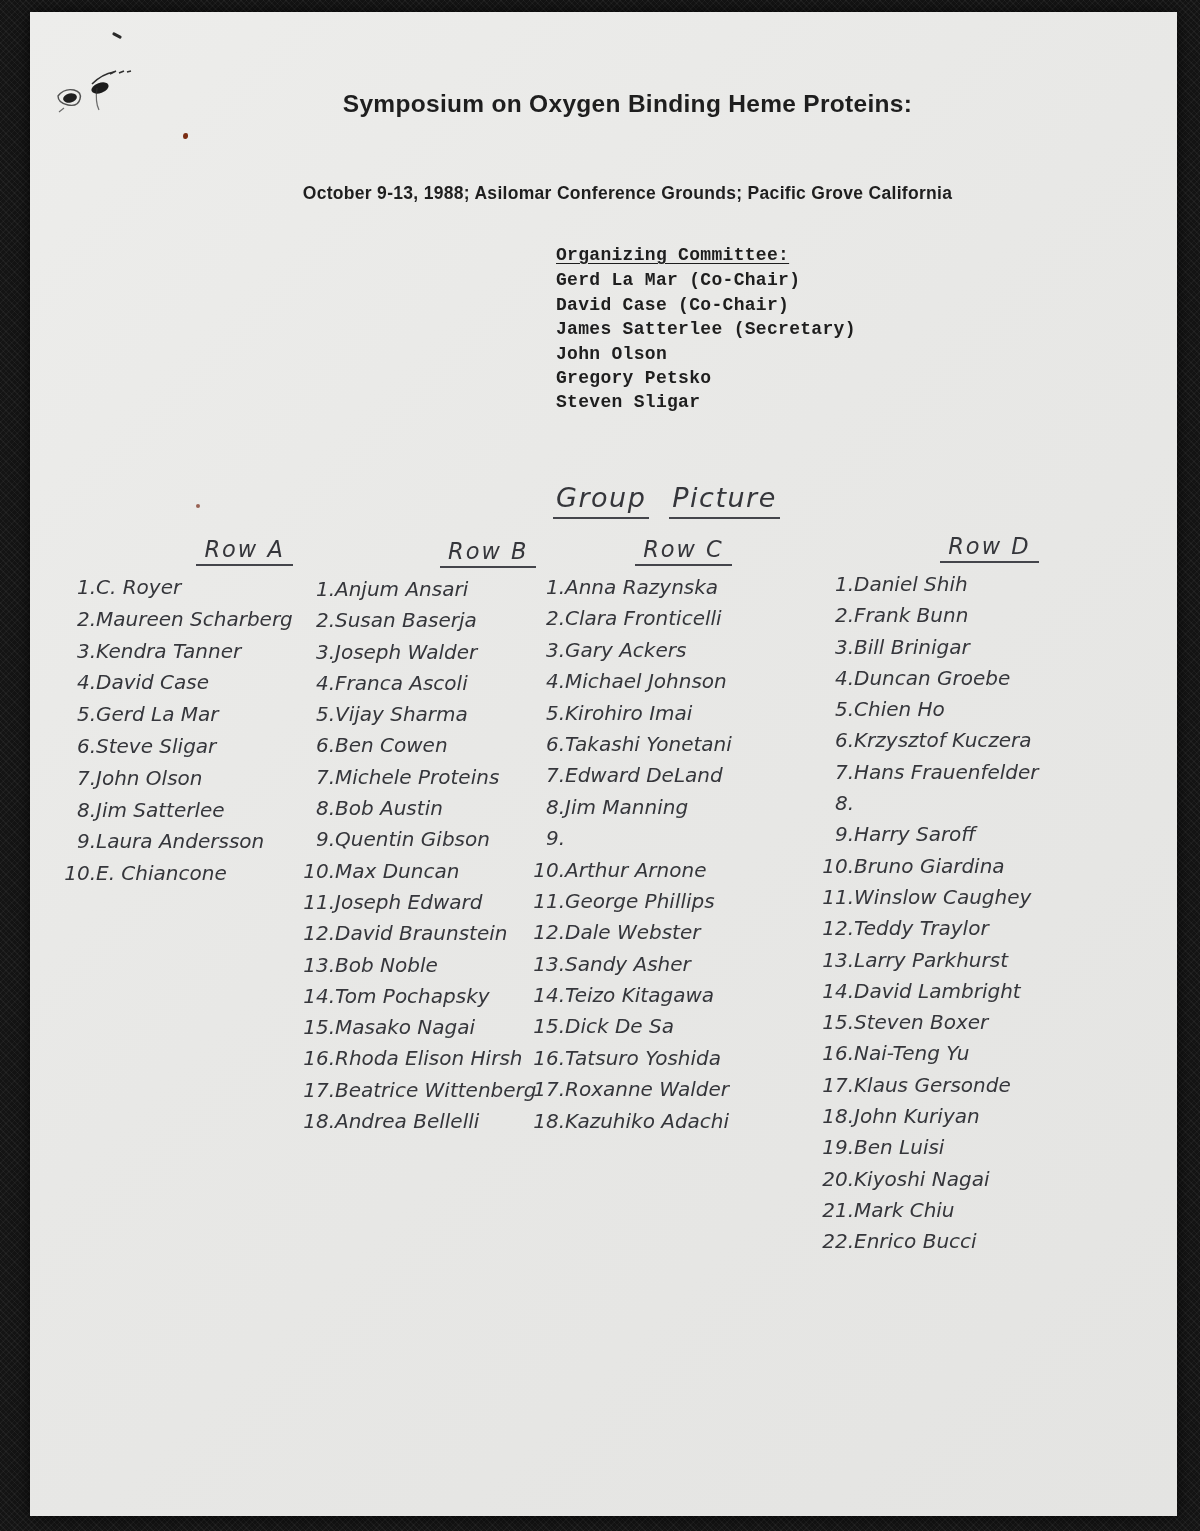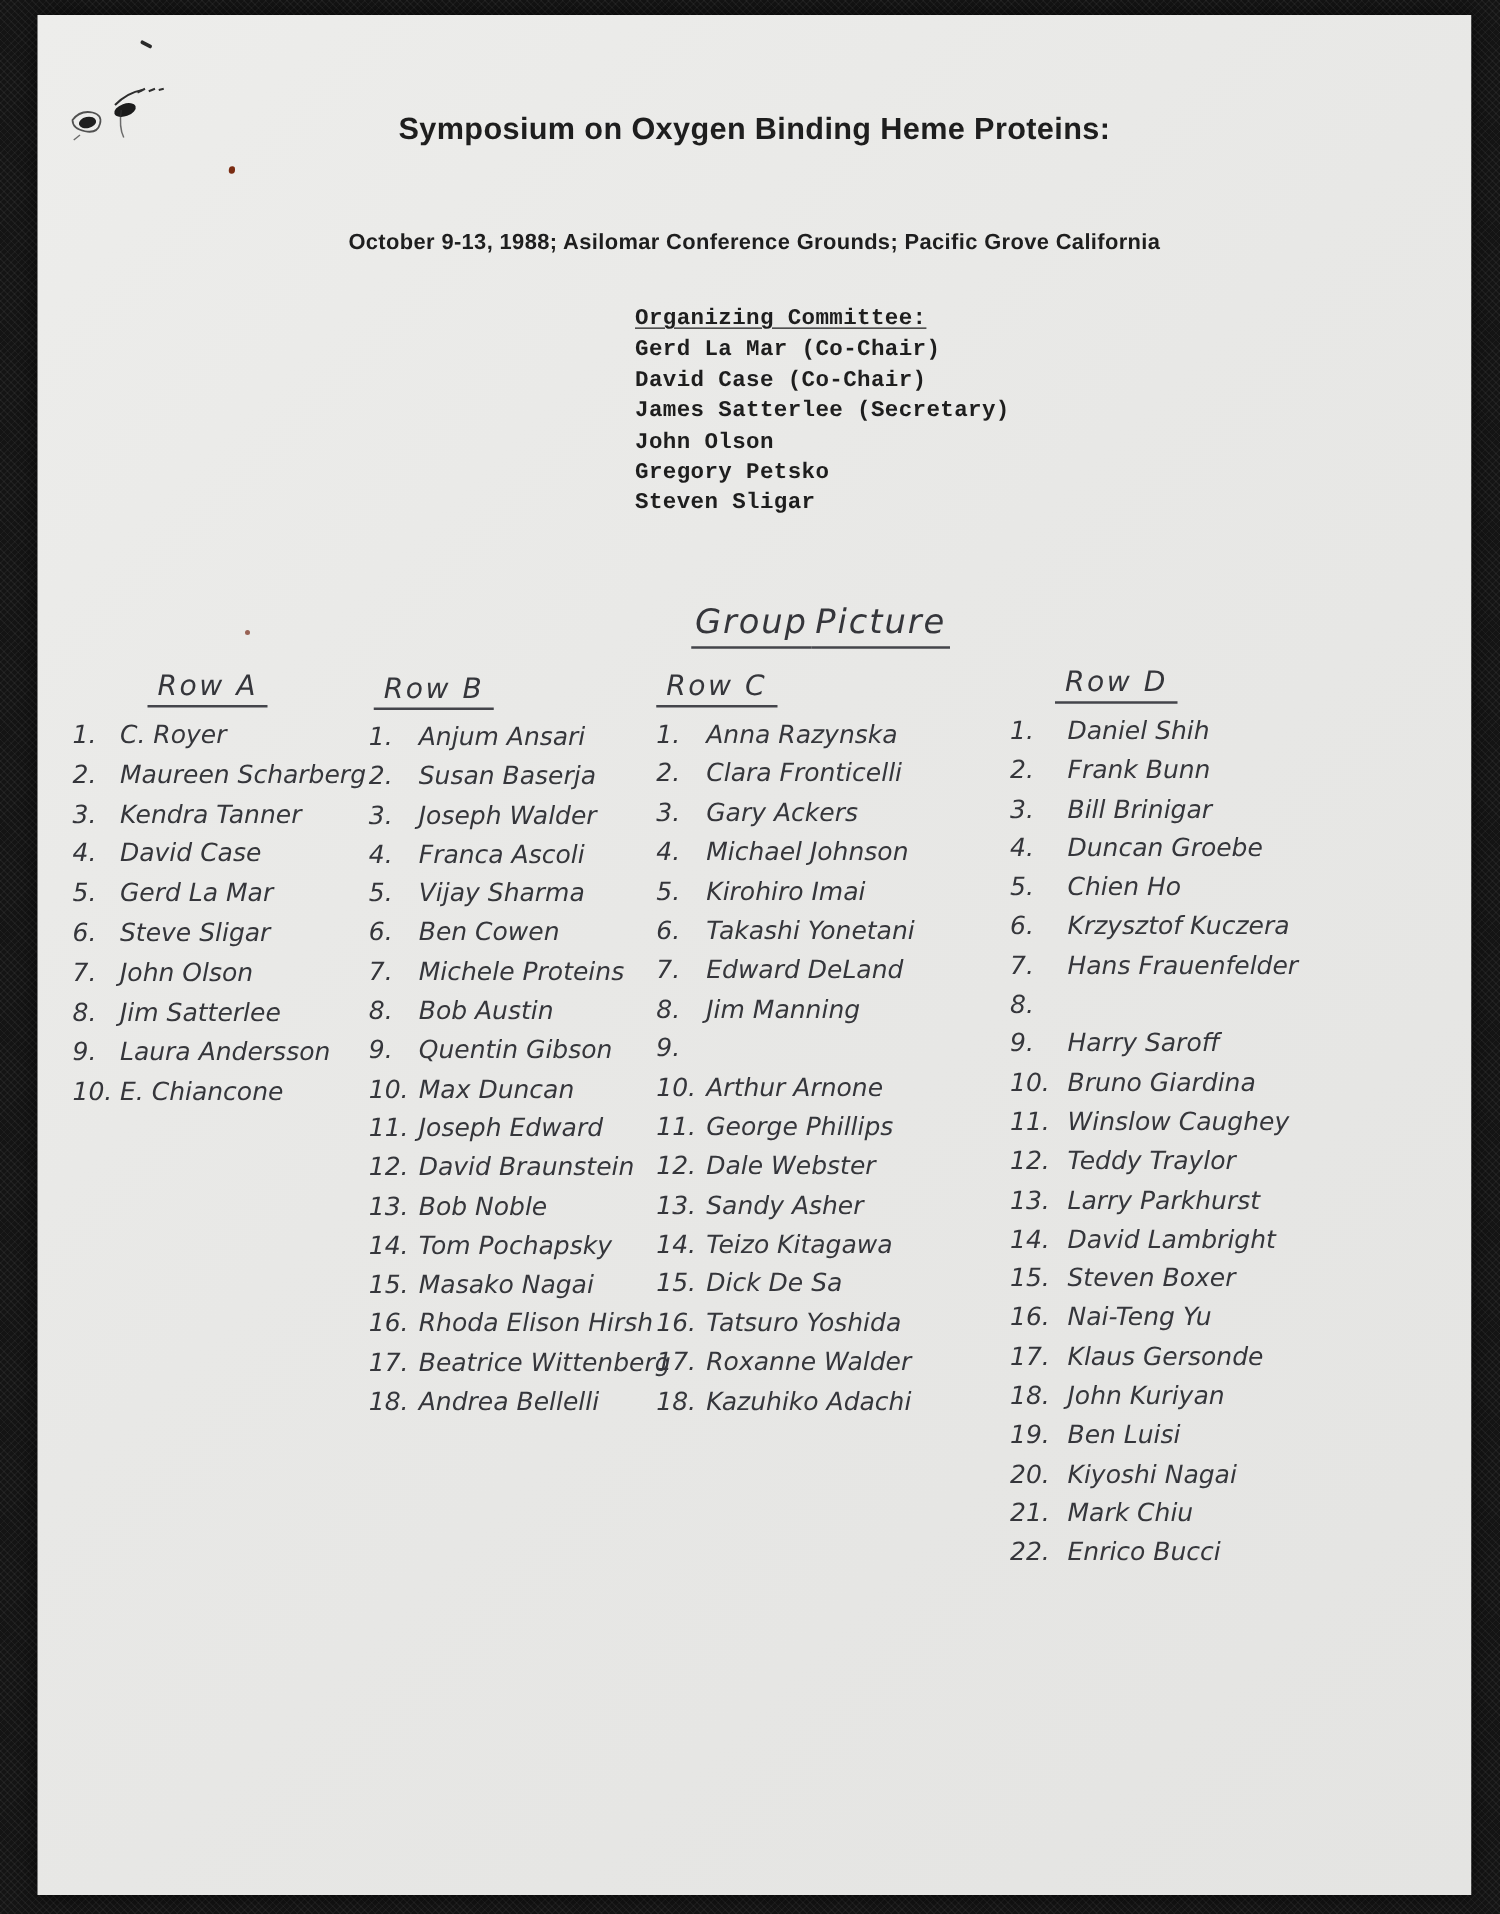--- a/index.html
+++ b/index.html
@@ -21,20 +21,21 @@
     background: linear-gradient(135deg, #ededeb 0%, #e8e8e6 45%, #e4e4e2 100%);
     box-shadow: 0 0 14px rgba(0,0,0,0.75);
   }
 
   
   .typed {
     font-family: "Liberation Sans", sans-serif;
     font-weight: 700;
     color: #1e1e1e;
     letter-spacing: 0.3px;
+    padding-left: 48px;
   }
   .title-block {
     position: absolute; top: 72px; left: 0; right: 0;
     text-align: center;
     font-size: 24.5px; line-height: 40px;
   }
   .subtitle {
     position: absolute; top: 171px; left: 0; right: 0;
     text-align: center;
     font-size: 17.5px;
@@ -51,25 +52,25 @@
 
   
   .hw {
     font-family: "DejaVu Sans", sans-serif;
     font-style: italic;
     color: #35363b;
   }
   .gp-heading {
     position: absolute; left: 523px; top: 470px;
     font-size: 27px; letter-spacing: 1.5px;
-    display: flex; 
+    display: flex; gap: 20px;
   }
   .gp-word { border-bottom: 2px solid #44454b; padding: 0 3px 4px; }
 
-  .col { position: absolute; font-size: 20px; }
+  .col { position: absolute; font-size: 20px; text-align: right; }
   .col-header {
     display: inline-block;
     font-size: 22.5px;
     border-bottom: 2px solid #44454b;
     padding: 0 8px 2px;
     margin-bottom: 9px;
     letter-spacing: 2px;
   }
   .hw-rows { }
   .hw-row { display: flex; align-items: flex-start; }

